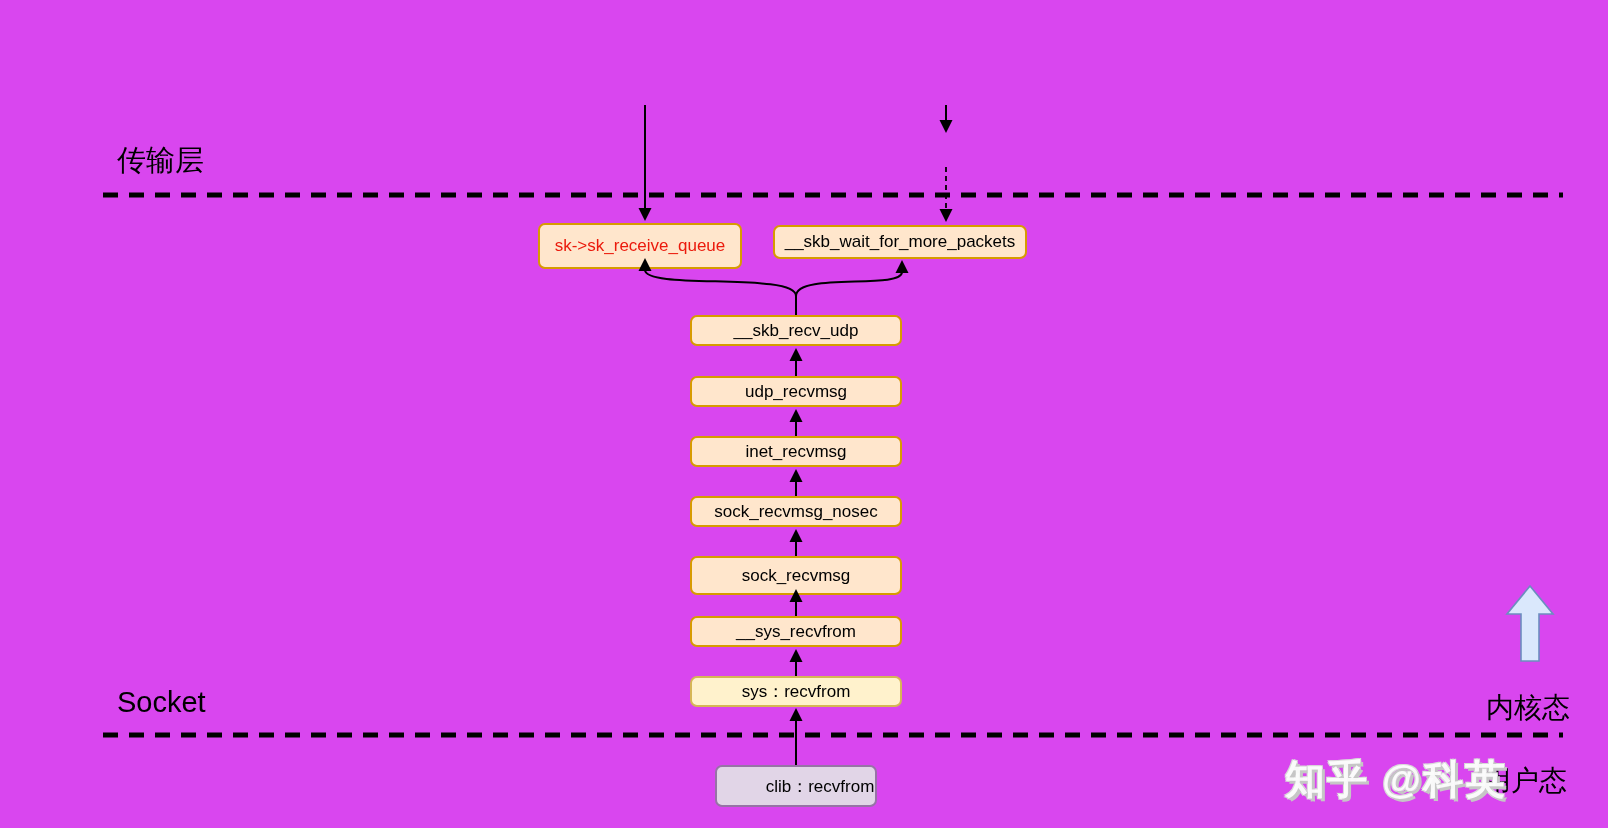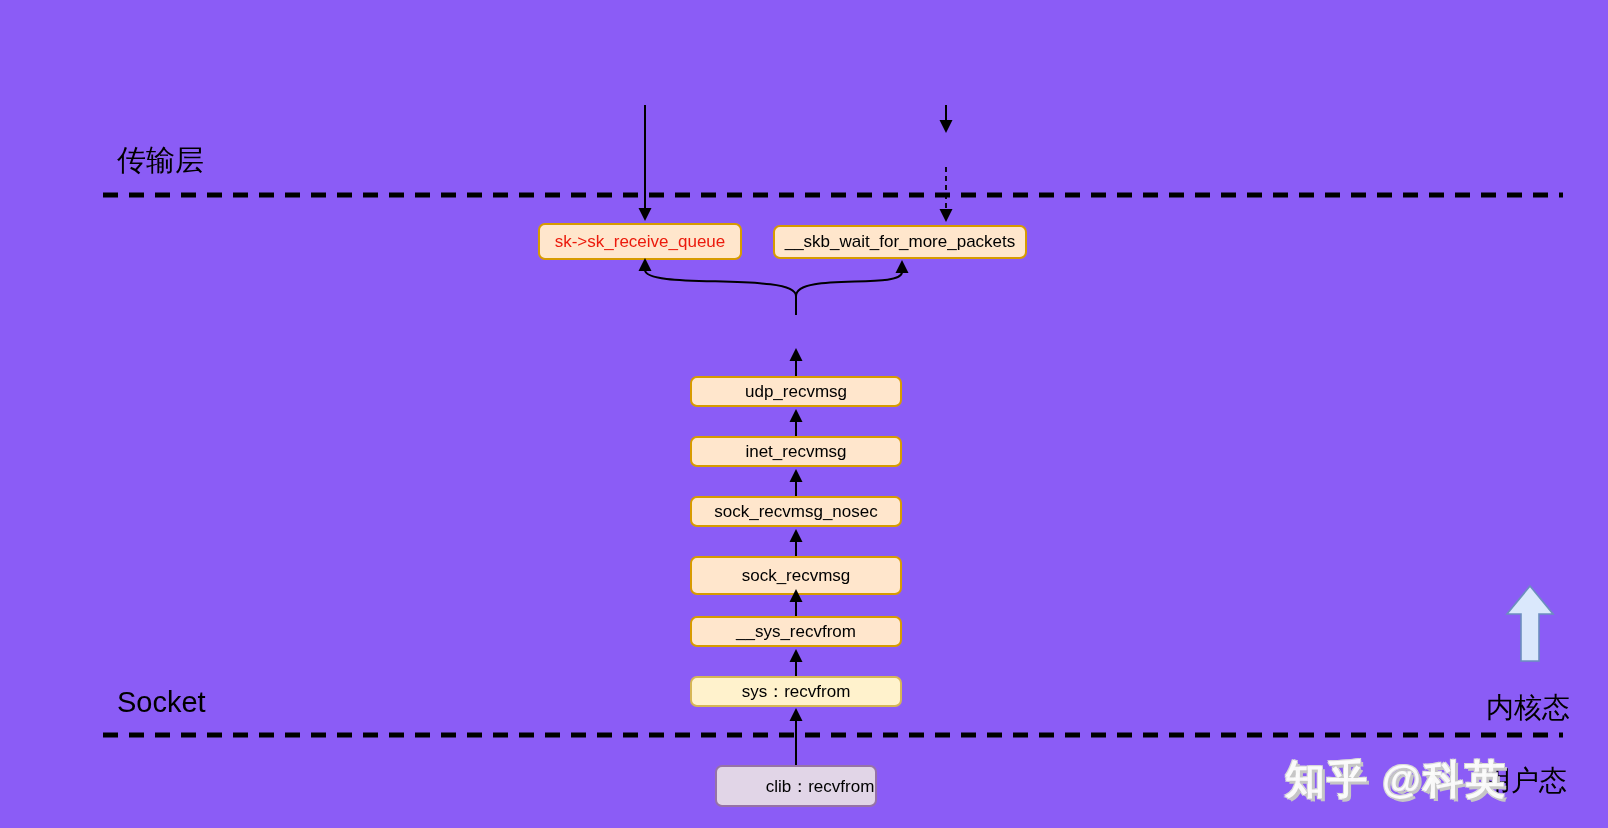--- a/index.html
+++ b/index.html
@@ -1,17 +1,17 @@
 <!DOCTYPE html>
 <html><head>
 <meta charset="utf-8">
 <style>
   html,body { margin:0; padding:0; background:#ffffff; }
   .canvas {
-    position:relative; width:1608px; height:828px; background:#8b5cf6;
+    position:relative; width:1608px; height:828px; background:#d946ef;
     font-family:"Liberation Sans", sans-serif; overflow:hidden;
   }
   .node {
     position:absolute; box-sizing:border-box;
     display:flex; align-items:center; justify-content:center;
     font-size:17px; color:#000; white-space:nowrap;
     border:2px solid #d79b00; border-radius:7px; background:#ffe6cc;
   }
   .node.orange { background:#ffe6cc; border-color:#d79b00; }
   .node.yellow { background:#fff2cc; border-color:#d6b656; }
@@ -38,23 +38,24 @@
 </head>
 <body>
 
 <div class="canvas">
 
   <div class="layer-label" style="left:117px; top:141px;">传输层</div>
   <div class="layer-label" style="left:117px; top:686px;">Socket</div>
   <div class="layer-label" style="left:1486px; top:689px; font-size:28px;">内核态</div>
   <div class="layer-label" style="left:1483px; top:746px; font-size:28px;margin-top:16px;">用户态</div>
 
-  <div class="node orange red-text" style="left:538px; top:223px; width:204px; height:37px;">sk-&gt;sk_receive_queue</div>
+  <div class="node orange red-text" style="left:538px; top:223px; width:204px; height:46px;">sk-&gt;sk_receive_queue</div>
   <div class="node orange" style="left:773px; top:225px; width:254px; height:34px;">__skb_wait_for_more_packets</div>
 
+  <div class="node orange" style="left:690px; top:315px; width:212px; height:31px;">__skb_recv_udp</div>
   <div class="node orange" style="left:690px; top:376px; width:212px; height:31px;">udp_recvmsg</div>
   <div class="node orange" style="left:690px; top:436px; width:212px; height:31px;">inet_recvmsg</div>
   <div class="node orange" style="left:690px; top:496px; width:212px; height:31px;">sock_recvmsg_nosec</div>
   <div class="node orange" style="left:690px; top:556px; width:212px; height:39px;">sock_recvmsg</div>
   <div class="node orange" style="left:690px; top:616px; width:212px; height:31px;">__sys_recvfrom</div>
   <div class="node yellow" style="left:690px; top:676px; width:212px; height:31px;">sys：recvfrom</div>
 
   <div class="node purple" style="left:715px; top:765px; width:162px; height:42px;padding-left:48px;">clib：recvfrom</div>
 
   <svg class="svg-layer" viewBox="0 0 1608 828">

